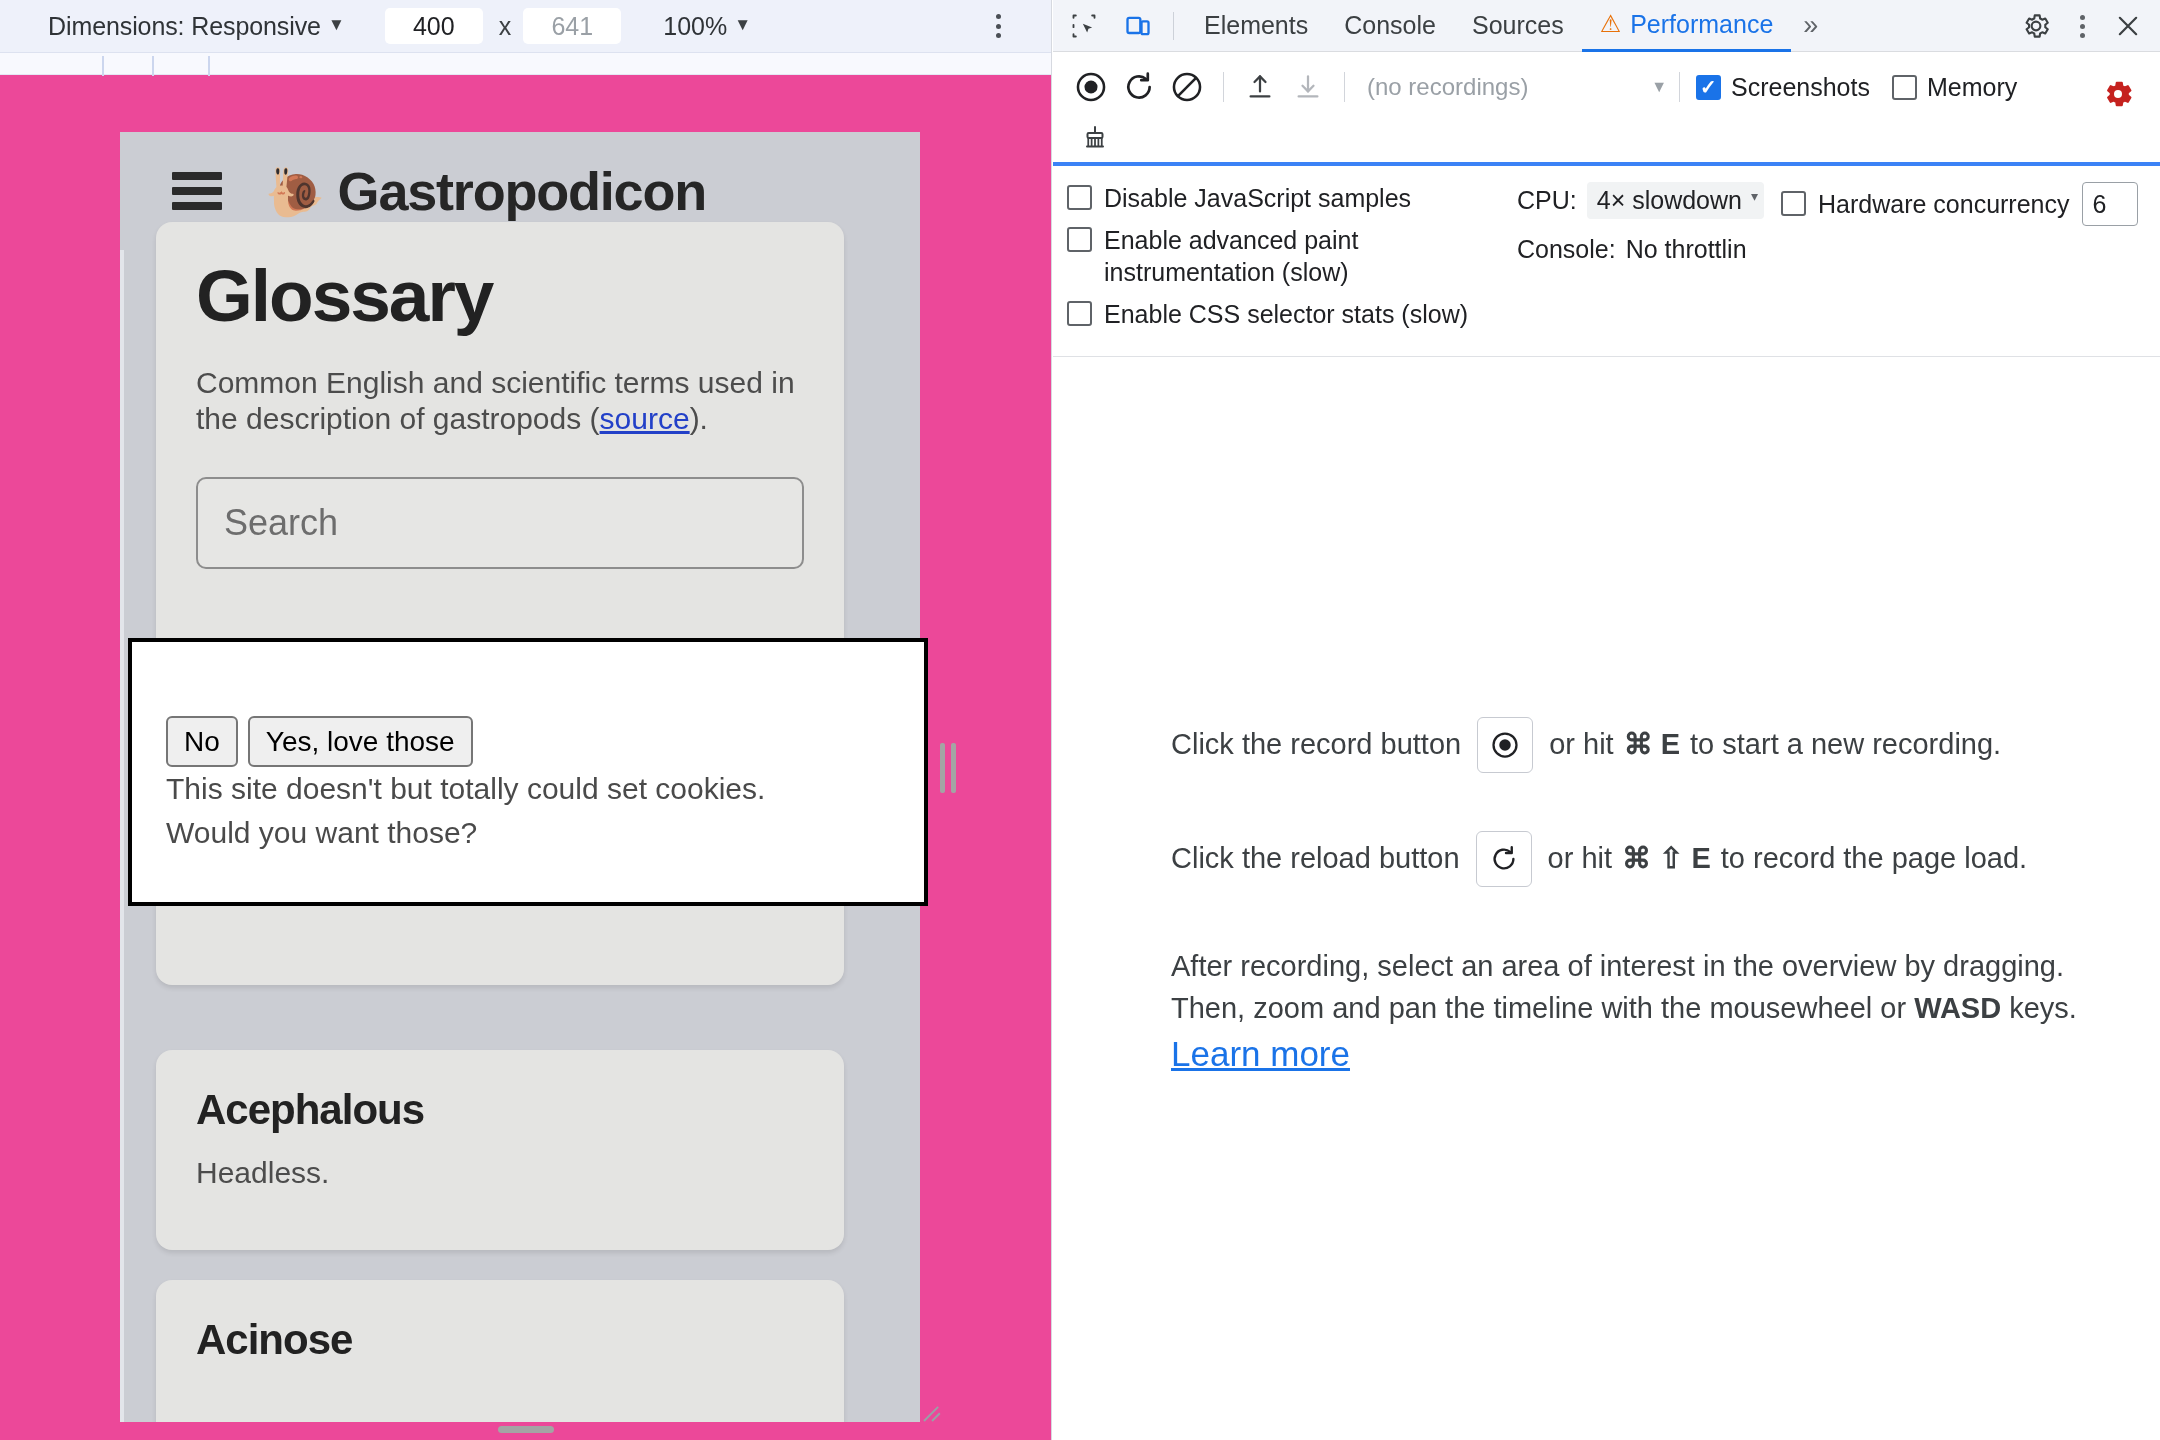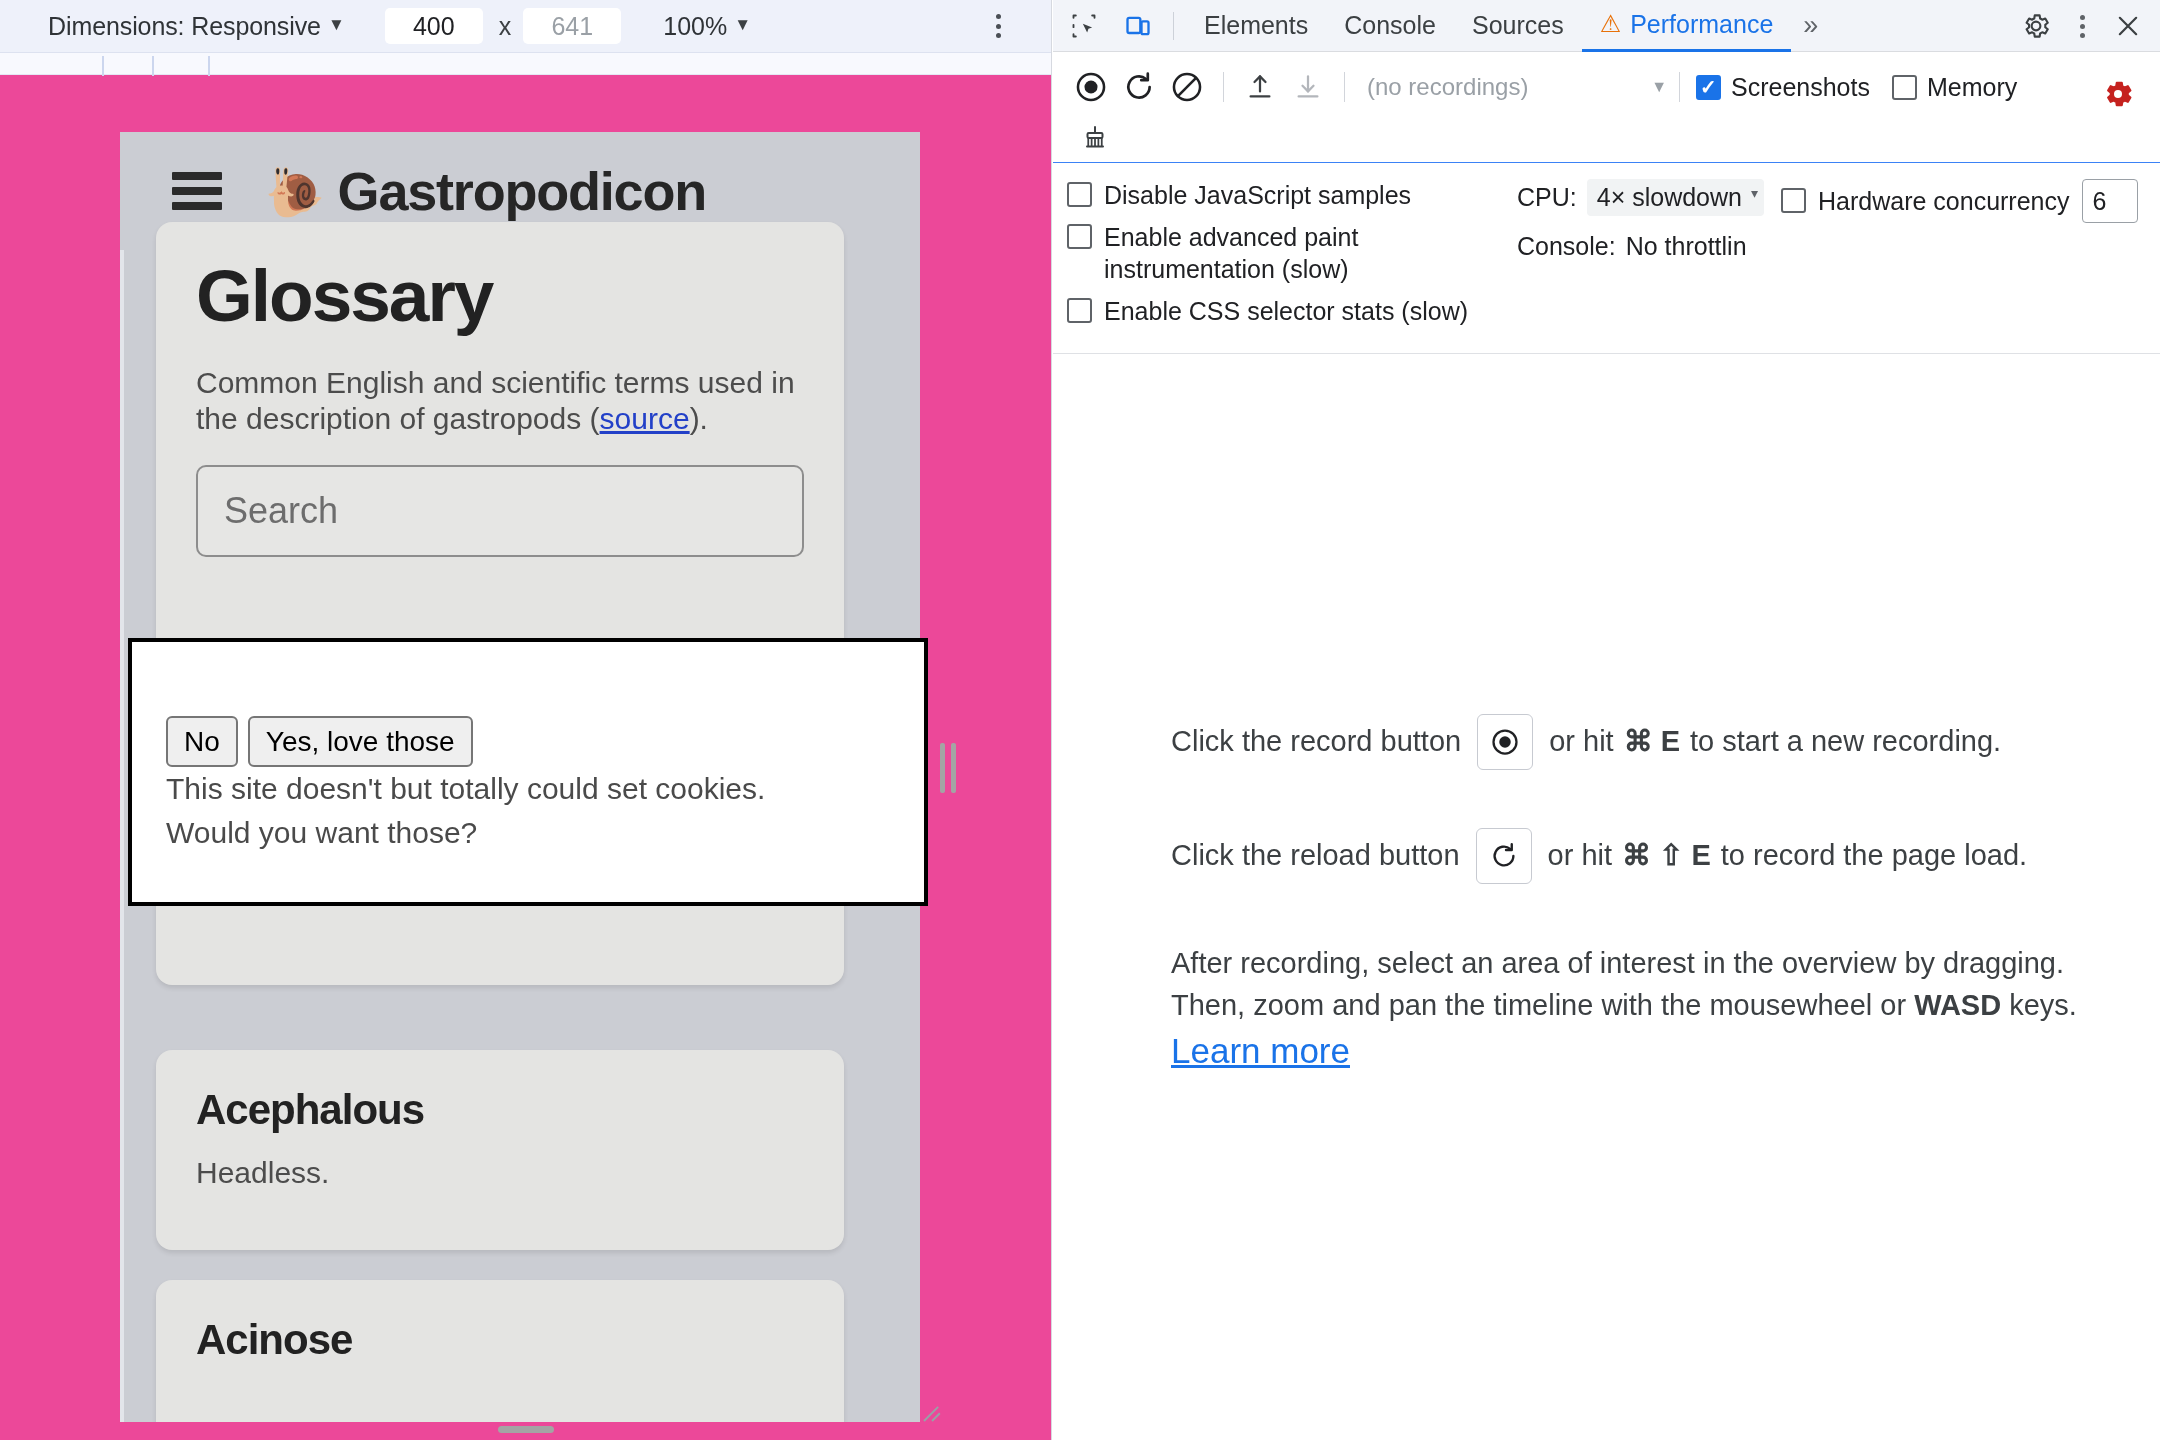--- a/index.html
+++ b/index.html
@@ -119,21 +119,21 @@
   .g-title {
     font-size: 73px; font-weight: bold; color: #222222;
     letter-spacing: -2px; line-height: 1.05;
   }
   .g-desc {
     margin-top: 30px;
     font-size: 30px; line-height: 1.2; color: #4c4c4c;
   }
   .g-desc a { color: #2240c8; text-decoration: underline; }
   #search-box {
-    margin-top: 28px;
+    margin-top: 40px;
     width: 608px; height: 92px;
     background: #e6e6e4;
     border: 2px solid #8d8d8d;
     border-radius: 10px;
     display: flex; align-items: center;
     padding-left: 26px;
     font-size: 36px; color: #6d6d6d;
   }
 
   #card-term-1 { top: 663px; height: 190px; }
@@ -222,21 +222,21 @@
     display: flex; align-items: center; justify-content: center;
   }
   .kebab-v { display: flex; flex-direction: column; gap: 4px; align-items: center; }
   .kebab-v i { width: 5px; height: 5px; border-radius: 50%; background: #5f6368; }
 
   
   #perf-toolbar {
     position: relative;
     padding: 8px 0 0 14px;
     background: #ffffff;
-    border-bottom: 1px solid #3b82f6;
+    border-bottom: 4px solid #3b82f6;
   }
   #perf-row1 { display: flex; align-items: center; height: 54px; }
   #perf-row2 { display: flex; align-items: center; height: 48px; padding-left: 4px; }
   .pi {
     width: 48px; height: 48px;
     display: flex; align-items: center; justify-content: center;
   }
   .p-sep { width: 1px; height: 30px; background: #d2d5db; margin: 0 12px; }
   #recordings-select {
     display: flex; align-items: center;

